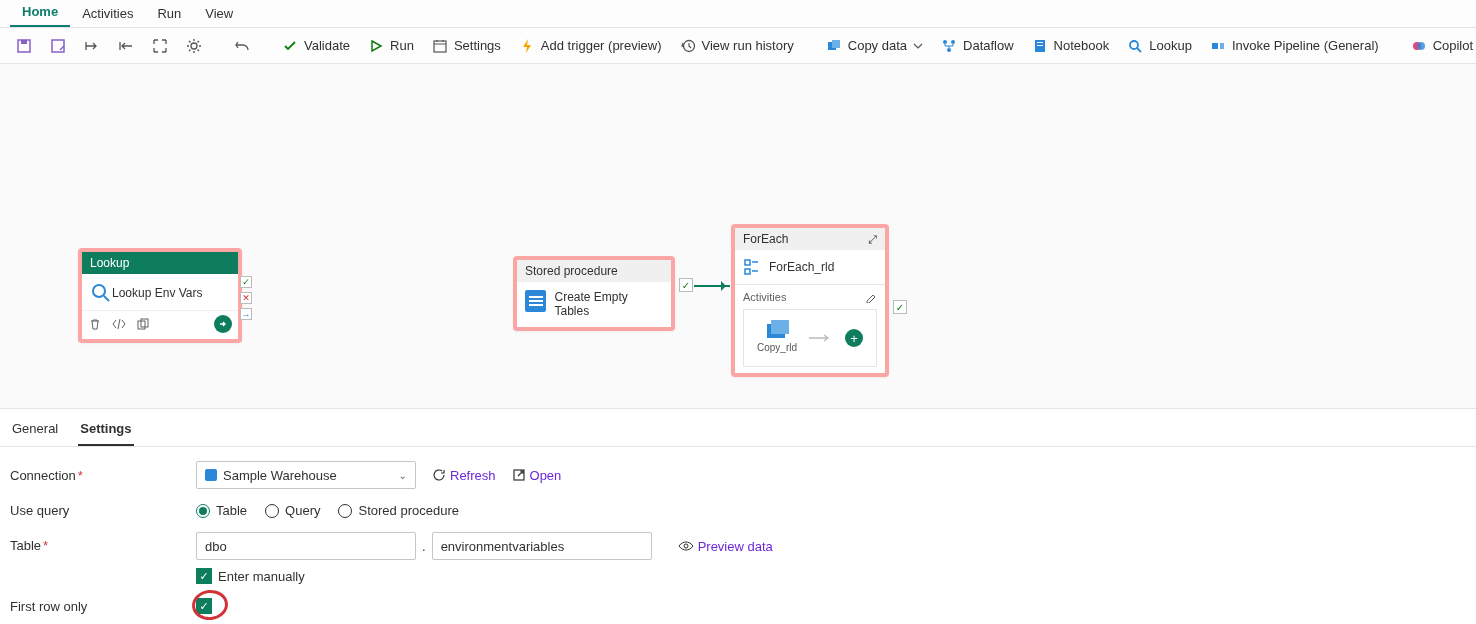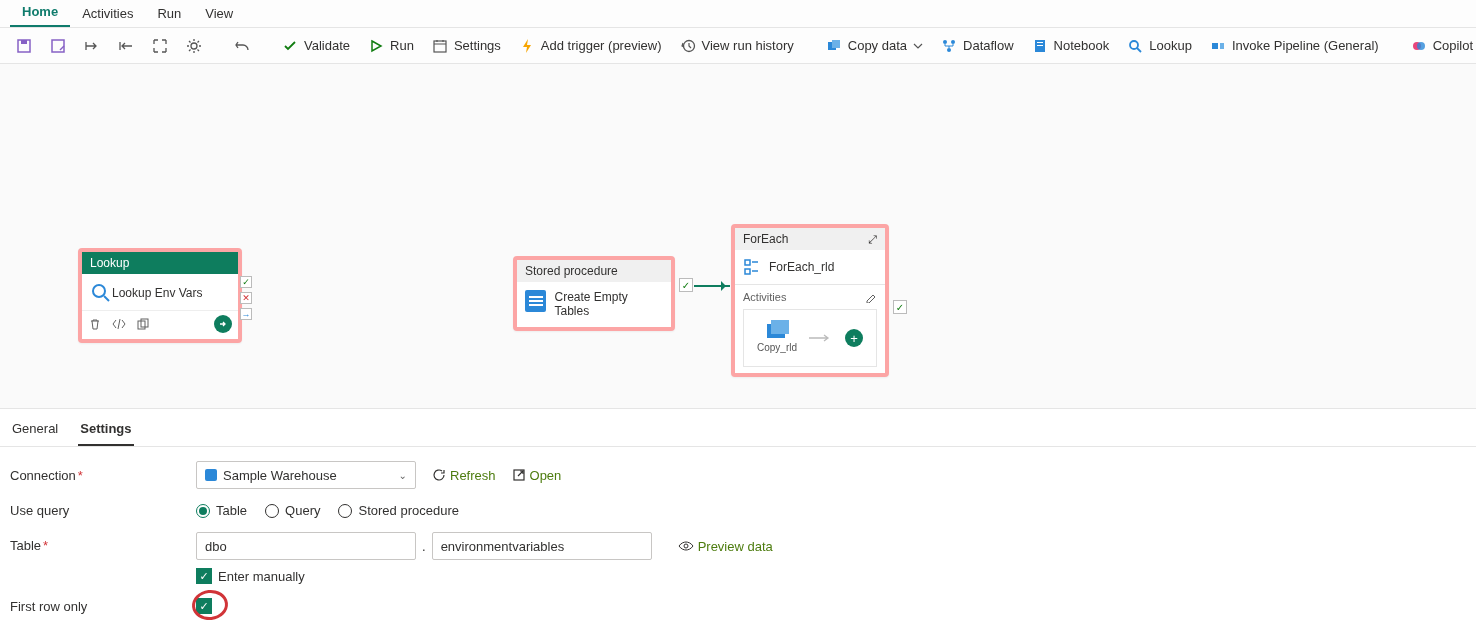--- a/index.html
+++ b/index.html
@@ -107,21 +107,21 @@
   .btabs{display:flex;gap:18px;padding:8px 10px 0;border-bottom:1px solid #e5e5e5;}
   .btab{padding:4px 2px 8px;cursor:pointer;font-size:13px;}
   .btab.active{font-weight:600;border-bottom:2px solid #323130;}
   .form{padding:14px 10px 8px;}
   .frow{display:flex;align-items:center;margin-bottom:14px;}
   .flabel{width:186px;font-size:13px;}
   .req{color:#d13438;margin-left:2px;}
   .sel{position:relative;width:220px;height:28px;border:1px solid #c8c6c4;border-radius:2px;display:flex;align-items:center;padding:0 8px;background:#fff;}
   .sel .dbico{width:12px;height:12px;border-radius:2px;background:#2b88d8;margin-right:6px;}
   .sel .caret{margin-left:auto;font-size:10px;color:#666;}
-  .linkbtn{display:inline-flex;align-items:center;gap:4px;margin-left:16px;color:#4d7c0f;cursor:pointer;}
+  .linkbtn{display:inline-flex;align-items:center;gap:4px;margin-left:16px;color:#6d28d9;cursor:pointer;}
   .radio-row{display:flex;gap:18px;align-items:center;}
   .radio{width:14px;height:14px;border:1px solid #323130;border-radius:50%;display:inline-flex;align-items:center;justify-content:center;margin-right:6px;}
   .radio.checked::after{content:"";width:8px;height:8px;border-radius:50%;background:#0e7d5e;}
   .radio.checked{border-color:#0e7d5e;}
   .txtin{height:28px;border:1px solid #c8c6c4;border-radius:2px;padding:0 8px;background:#fff;display:flex;align-items:center;}
   .chkbox{width:16px;height:16px;background:#0e7d5e;display:inline-flex;align-items:center;justify-content:center;color:#fff;font-size:11px;margin-right:6px;}
   .annot{position:absolute;width:36px;height:30px;border:3px solid #d13438;border-radius:50%;transform:rotate(-6deg);pointer-events:none;}
   svg{display:block;}
 </style>
 </head>

